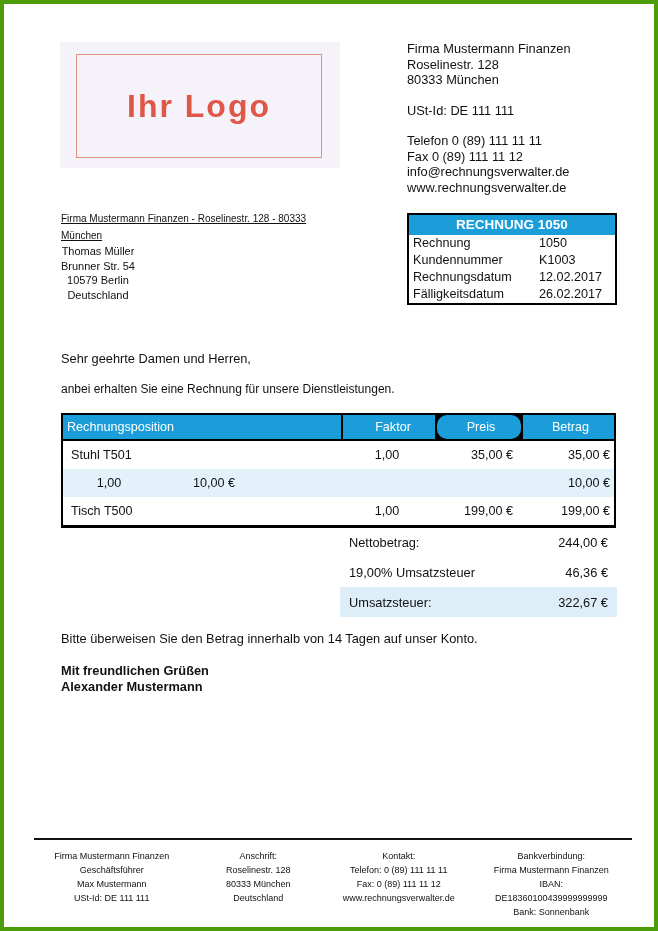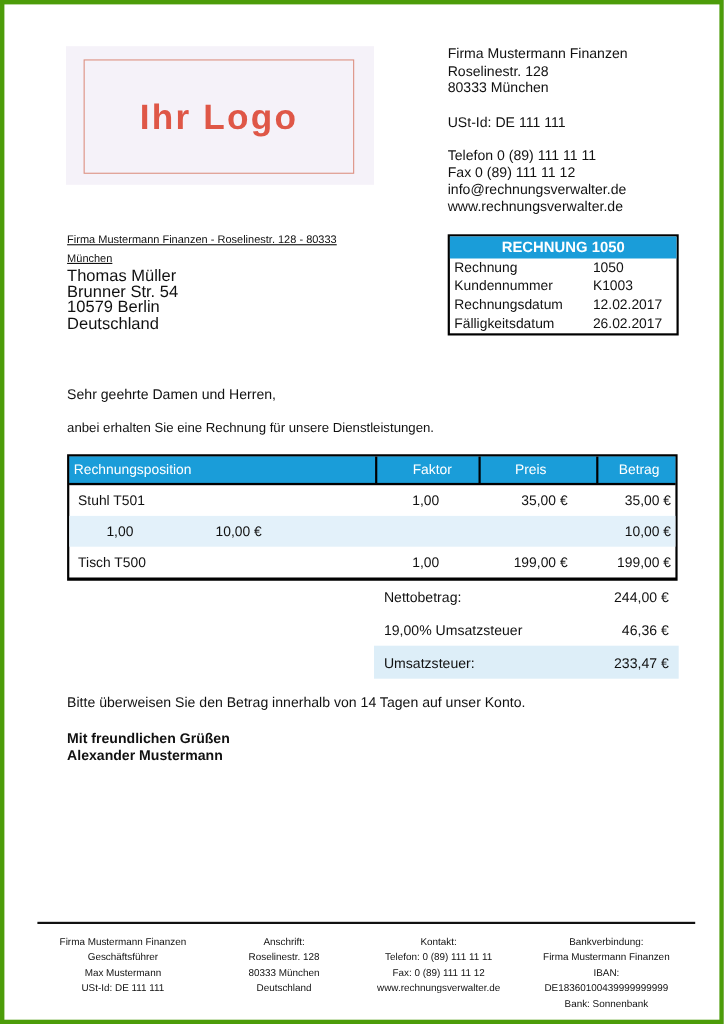--- a/index.html
+++ b/index.html
@@ -37,21 +37,21 @@
   }
   .company-block .gap { height:15px; }
 
   
   .return-line {
     position:absolute; left:57px; top:206px; width:270px;
     font-size:10px; line-height:17px; text-decoration:underline;
   }
   .recipient {
     position:absolute; left:57px; top:240px;
-    font-size:15px; line-height:14.5px;
+    font-size:11px; line-height:14.5px;text-align:center;
   }
 
   
   .invoice-box {
     position:absolute; left:403px; top:209px; width:210px;
     border:2px solid #000; background:#fff;
   }
   .invoice-box .title {
     background:#1a9dd9; color:#fff; text-align:center;
     font-size:13.5px; font-weight:bold; line-height:20px; height:20px;
@@ -73,21 +73,21 @@
   .thead { display:flex; background:#000; border-bottom:2px solid #000; }
   .thead .cell {
     background:#1a9dd9; color:#fff; height:24px; line-height:24px;
     padding-left:4px;
   }
   .thead .cell + .cell { margin-left:2px; }
   .trow { display:flex; height:28px; align-items:center; }
   .trow.alt { background:#e3f1fa; }
   .c-pos    { width:278px; padding-left:8px; }
   .c-faktor { width:92px;  text-align:center; }
-  .c-preis  { width:105px;  text-align:right; padding-right:22px; }
+  .c-preis  { width:84px;  text-align:right; padding-right:4px;border-radius:10px; }
   .c-betrag { flex:1;      text-align:right; padding-right:4px; }
   .thead .c-faktor, .thead .c-preis, .thead .c-betrag { text-align:center; padding-left:8px; }
 
   
   .totals { position:absolute; left:336px; top:523px; width:277px; font-size:12.8px; }
   .totals .t-row {
     height:30px; display:flex; align-items:center;
     justify-content:space-between; padding:0 9px;
   }
   .totals .t-row.highlight { background:#ddeef8; }
@@ -196,21 +196,21 @@
     <div class="t-row">
       <span>Nettobetrag:</span>
       <span>244,00 €</span>
     </div>
     <div class="t-row">
       <span>19,00% Umsatzsteuer</span>
       <span>46,36 €</span>
     </div>
     <div class="t-row highlight">
       <span>Umsatzsteuer:</span>
-      <span>233,47 €</span>
+      <span>322,67 €</span>
     </div>
   </div>
 
   <div class="payment-note">Bitte überweisen Sie den Betrag innerhalb von 14 Tagen auf unser Konto.</div>
   <div class="closing">
     <div>Mit freundlichen Grüßen</div>
     <div>Alexander Mustermann</div>
   </div>
 
   <div class="footer-rule"></div>

